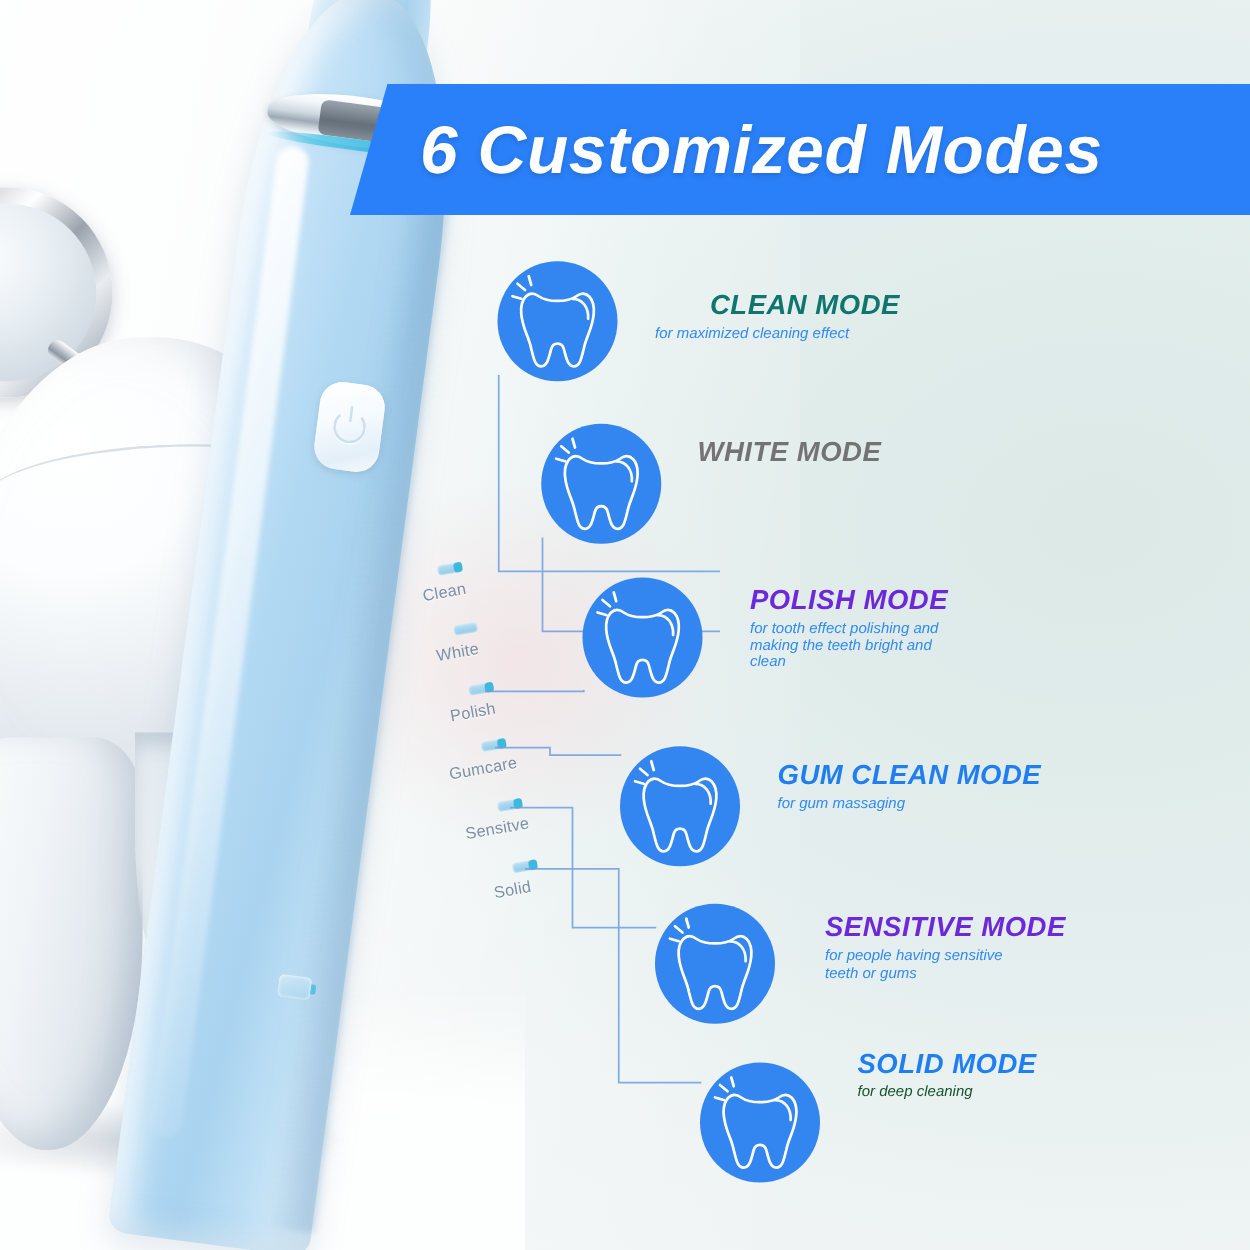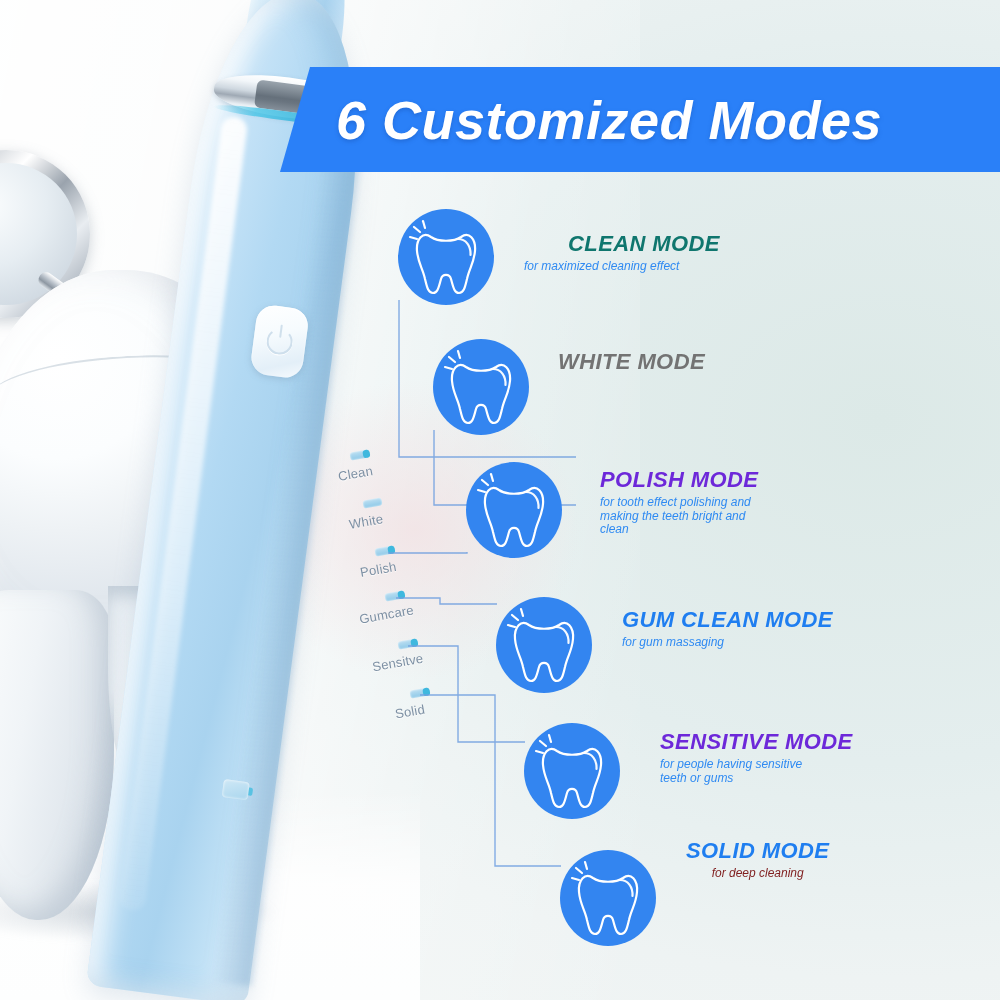--- a/index.html
+++ b/index.html
@@ -368,18 +368,18 @@
               <path d="M33 28 C25 22, 18 30, 19 42 C20 54, 25 60, 27 70 C29 78, 30 84, 35 84 C40 84, 41 77, 43 70 C44.5 64.5, 51.5 64.5, 53 70 C55 77, 56 84, 61 84 C66 84, 67 78, 69 70 C71 60, 76 54, 77 42 C78 30, 71 22, 63 28 C56 33, 40 33, 33 28 Z"></path>
               <path d="M60 30 C68 30, 73 37, 72.5 46" opacity="0.95"></path>
               <path d="M22 23 L16 18"></path>
               <path d="M19 30 L12 28"></path>
               <path d="M27 19 L25 12"></path>
             </g>
           </svg>
         </div>
         <div class="mode-text" style="left: 686px; top: 839px;">
           <div class="mode-title" style="color: rgb(31, 126, 240);">SOLID MODE</div>
-          <div class="mode-desc" style="color: #7f1d1d; text-align: center;">for deep cleaning</div>
+          <div class="mode-desc" style="color: #14532d;">for deep cleaning</div>
         </div>
       </div>
     </div>
 
 </div>
 
 </body></html>

